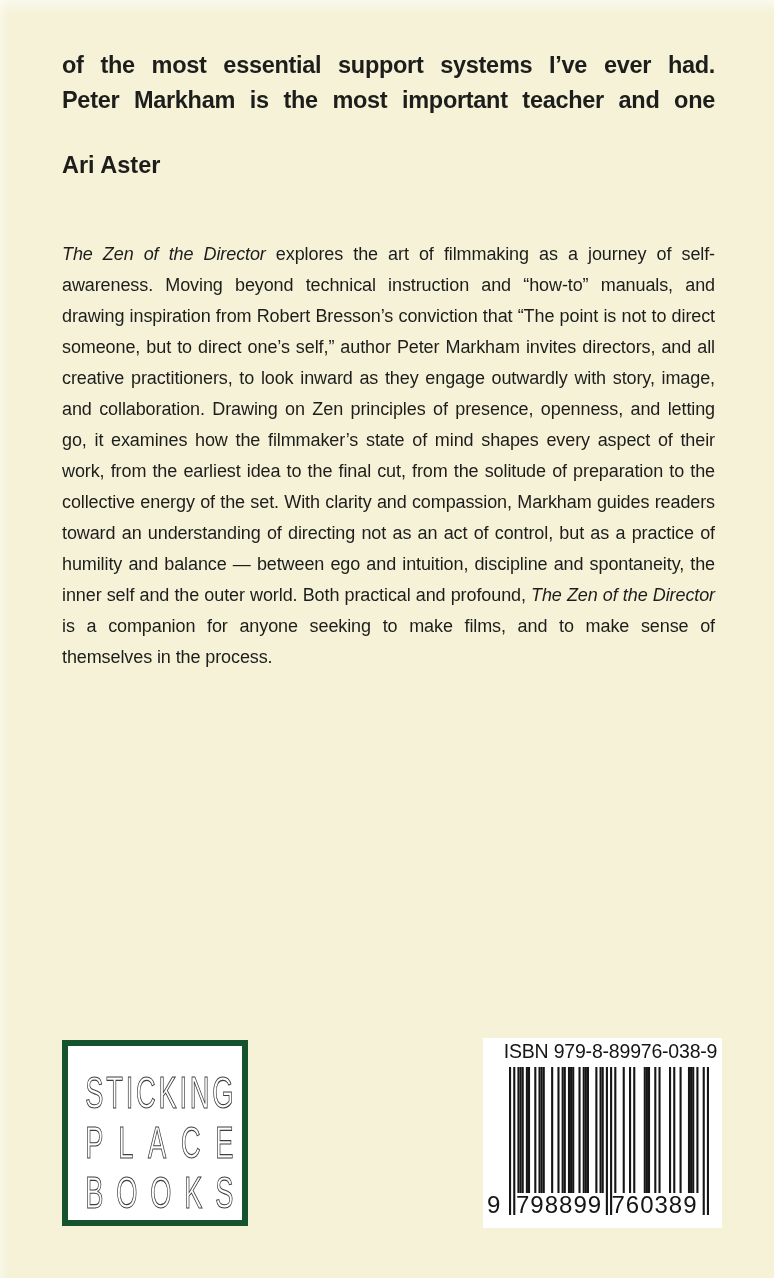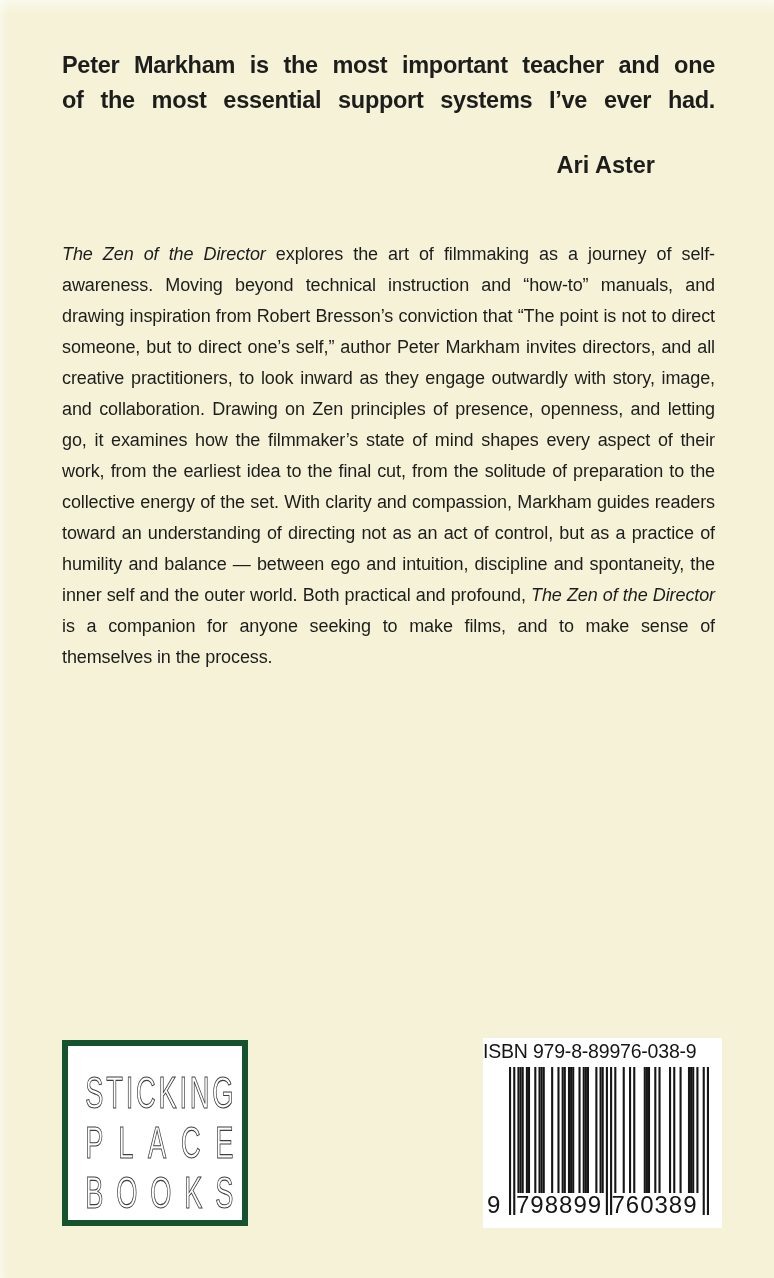--- a/index.html
+++ b/index.html
@@ -13,54 +13,54 @@
     background:linear-gradient(rgba(255,255,255,.5),rgba(255,255,255,0));pointer-events:none;}
   .edge-left{position:absolute;left:0;top:0;width:9px;height:1278px;
     background:linear-gradient(90deg,rgba(255,255,255,.4),rgba(255,255,255,0));pointer-events:none;}
 
   
   .quote{position:absolute;left:62px;top:48px;width:653px;
     font-weight:bold;font-size:23.5px;line-height:35px;letter-spacing:-0.3px;}
   .quote-line{text-align:justify;text-align-last:justify;}
   .quote-line.last{text-align-last:left;}
   .attribution{position:absolute;left:62px;top:152px;width:593px;
-    text-align:right;font-weight:bold;font-size:23.5px;}
+    font-weight:bold;font-size:23.5px;}
 
   
   .body-text{position:absolute;left:62px;top:239px;width:653px;
     font-size:18px;line-height:31px;text-align:justify;letter-spacing:-0.1px;}
   .body-text i{font-style:italic;}
 
   
   .logo-box{position:absolute;left:62px;top:1040px;width:186px;height:186px;
     background:#ffffff;border:6px solid #14532d;box-sizing:border-box;}
   .logo-svg{position:absolute;left:0;top:0;width:182px;height:182px;}
   .logo-svg text{
     font-family:"Liberation Sans",sans-serif;font-size:44px;font-weight:400;
     fill:#ffffff;stroke:#3f3f3f;stroke-width:1.1px;}
 
   
   .bc-box{position:absolute;left:483px;top:1038px;width:239px;height:190px;background:#ffffff;}
-  .bc-label{position:absolute;top:2px;left:0;width:100%;text-align:left;
-    font-size:19.5px;letter-spacing:-0.2px;color:#151515;}
+  .bc-label{position:absolute;top:2px;left:0;width:100%;text-align:center;
+    font-size:19.5px;letter-spacing:-0.2px;color:#151515;padding-left:8px;}
   .bc-svg{position:absolute;left:26px;top:29px;width:200px;height:148px;}
   .bc-digit{position:absolute;top:153px;font-size:24px;color:#151515;}
   .bc-d-left{left:4px;}
   .bc-d-g1{left:33px;width:88px;text-align:left;letter-spacing:1px;}
   .bc-d-g2{left:127px;width:89px;text-align:center;letter-spacing:1px;}
 </style>
 </head>
 <body>
 
 <div class="edge-top"></div>
 <div class="edge-left"></div>
 
 <div class="quote">
+  <div class="quote-line">of the most essential support systems I’ve ever had.</div>
   <div class="quote-line">Peter Markham is the most important teacher and one</div>
-  <div class="quote-line">of the most essential support systems I’ve ever had.</div>
 </div>
 
 <div class="attribution">Ari Aster</div>
 
 <div class="body-text" id="body-text"><i>The Zen of the Director</i><span> explores the art of filmmaking as a journey of self-awareness. Moving beyond technical instruction and “how-to” manuals, and drawing inspiration from Robert Bresson’s conviction that “The point is not to direct someone, but to direct one’s self,” author Peter Markham invites directors, and all creative practitioners, to look inward as they engage outwardly with story, image, and collaboration. Drawing on Zen principles of presence, openness, and letting go, it examines how the filmmaker’s state of mind shapes every aspect of their work, from the earliest idea to the final cut, from the solitude of preparation to the collective energy of the set. With clarity and compassion, Markham guides readers toward an understanding of directing not as an act of control, but as a practice of humility and balance — between ego and intuition, discipline and spontaneity, the inner self and the outer world. Both practical and profound, </span><i>The Zen of the Director</i><span> is a companion for anyone seeking to make films, and to make sense of themselves in the process.</span></div>
 
 <div class="logo-box">
   <svg class="logo-svg" viewBox="0 0 182 182">
     <text transform="scale(0.62,1)" x="28" y="62" textLength="239" lengthAdjust="spacing">STICKING</text>
     <text transform="scale(0.62,1)" x="28" y="112" textLength="239" lengthAdjust="spacing">PLACE</text>

